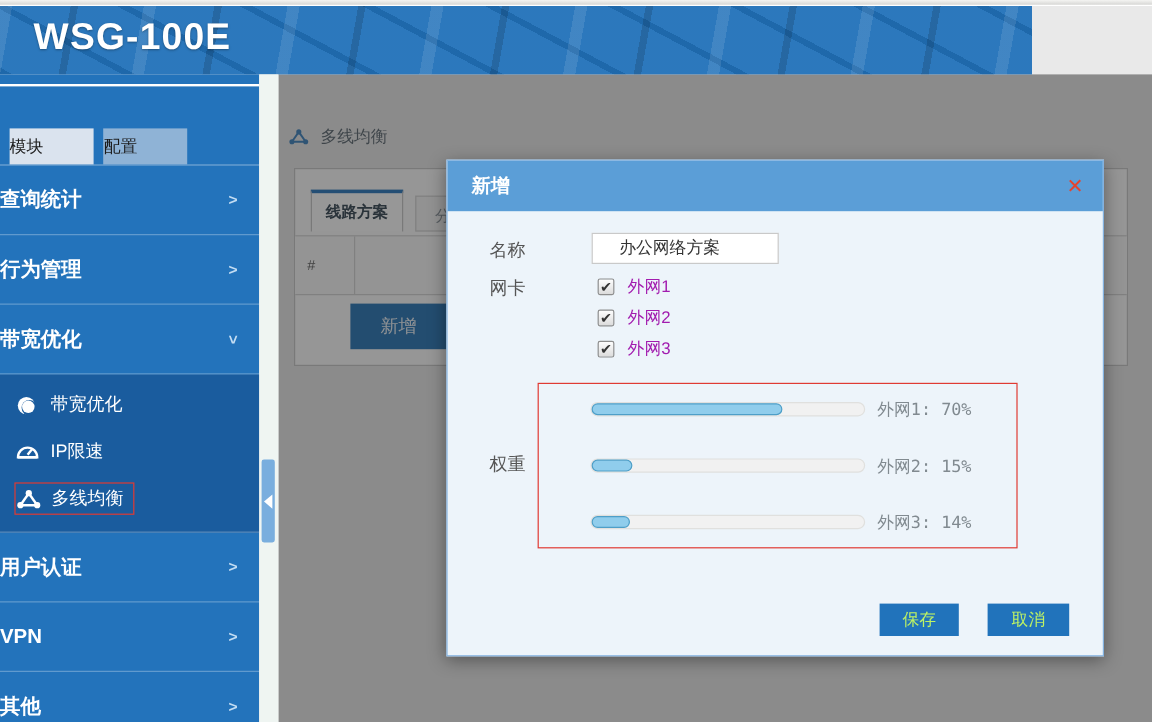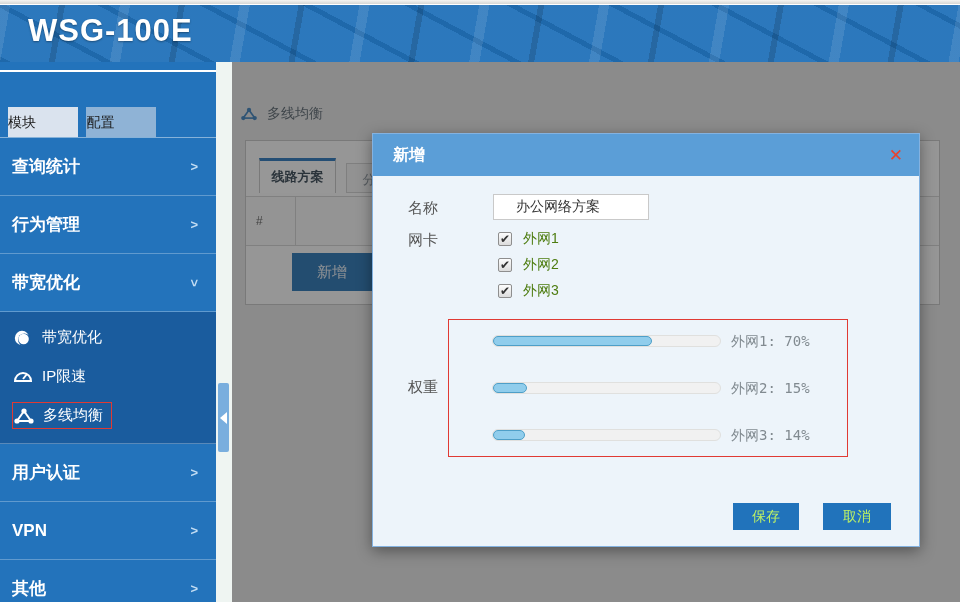--- a/index.html
+++ b/index.html
@@ -5,39 +5,39 @@
   * { margin:0; padding:0; box-sizing:border-box; }
   html,body { width:960px; height:602px; overflow:hidden;
     font-family:"Liberation Sans","DejaVu Sans",sans-serif; background:#e9e9e9; }
   #stage { position:relative; width:960px; height:602px; }
 
   
   .top-strip { position:absolute; left:0; top:0; width:960px; height:5px;
     background:linear-gradient(#f4f4f2,#d6d6d4); border-bottom:1px solid #fff; z-index:6; }
 
   
-  .banner { position:absolute; left:0; top:5px; width:960px; height:57px; z-index:6;
+  .banner { position:absolute; left:0; top:5px; width:860px; height:57px; z-index:6;
     background:
       repeating-linear-gradient(100deg, rgba(255,255,255,.10) 0 10px, rgba(255,255,255,0) 10px 58px, rgba(0,0,0,.14) 58px 64px, rgba(255,255,255,0) 64px 118px),
       repeating-linear-gradient(28deg, rgba(0,0,0,.08) 0 5px, rgba(255,255,255,.05) 5px 48px),
       #2171b9; }
   .logo { position:absolute; left:28px; top:8px; color:#fff; font-size:31px; font-weight:bold;
     letter-spacing:1px; text-shadow:0 1px 2px rgba(0,0,0,.35); }
 
   
   .sidebar { position:absolute; left:0; top:62px; width:216px; height:540px;
     background:#2373bb; z-index:6; }
   .sidebar-rule { margin-top:8px; border-top:2px solid #ffffff; }
   .side-tabs { margin:35px 0 0 8px; height:30px; }
   .side-tab { display:inline-block; width:70px; height:30px; line-height:30px; 
     font-size:14px; color:#1b1b1b; vertical-align:top; cursor:pointer; }
   .side-tab.active { background:#dae3ee; }
   .side-tab.inactive { background:#8fb3d6; margin-left:4px; }
   .menu { border-top:1px solid rgba(255,255,255,.45); }
-  .menu-item { position:relative; height:58px; line-height:58px; padding-left:12px;
+  .menu-item { position:relative; height:58px; line-height:58px; 
     color:#fff; font-size:17px; font-weight:bold; border-bottom:1px solid rgba(255,255,255,.28);
     cursor:pointer; }
   .menu-item .chev { position:absolute; right:18px; top:0; font-size:13px; font-weight:bold;
     color:#c3ddf3; }
   .menu-item .chev.down { transform:rotate(90deg); display:inline-block; line-height:58px; }
   .submenu { background:#1a5c9e; padding:6px 0 8px 0; border-bottom:1px solid rgba(255,255,255,.28); }
   .submenu-item { height:39px; display:flex; align-items:center; padding-left:12px;
     color:#fff; font-size:15px; cursor:pointer; }
   .submenu-item .ico { width:22px; height:18px; margin-right:8px; flex:0 0 22px; }
   .hl-red { display:flex; align-items:center; border:1px solid #e03a33; padding:3px 8px 3px 0; }
@@ -84,21 +84,21 @@
   .modal-close { color:#e8432d; font-size:17px; font-weight:bold; margin-right:16px;
     cursor:pointer; line-height:1; }
   .m-label { position:absolute; color:#555; font-size:15px; }
   .name-input { position:absolute; left:120px; top:60px; width:156px; height:26px;
     border:1px solid #c9c9c9; background:#fff; font-size:14px; color:#333; padding-left:22px;
     font-family:"Liberation Sans","DejaVu Sans",sans-serif; }
   .nic-row { position:absolute; left:125px; height:18px; display:flex; align-items:center; }
   .cbox { width:14px; height:14px; border:1px solid #8e8e8e; border-radius:2px;
     background:linear-gradient(#fdfdfd,#dcdcdc); font-size:12px; line-height:13px;
     text-align:center; color:#333; cursor:pointer; }
-  .nic-label { margin-left:11px; color:#4d7c0f; font-size:14px; }
+  .nic-label { margin-left:11px; color:#a21caf; font-size:14px; }
   .weight-box { position:absolute; left:75px; top:185px; width:400px; height:138px;
     border:1px solid #e03a33; }
   .slider-row { position:absolute; left:0; width:100%; height:16px; }
   .track { position:absolute; left:43px; top:2px; width:229px; height:12px;
     background:#f1f1f1; border:1px solid #e0e0de; border-radius:7px; cursor:pointer; }
   .fill { height:10px; background:#90cdec; border:1px solid #4e9fc8; border-radius:6px; }
   .w-label { position:absolute; left:282px; top:0; color:#818a90; font-size:14px;
     font-family:"DejaVu Sans Mono","Liberation Mono",monospace; }
   .m-btn { position:absolute; top:369px; height:27px; background:#2173bb; color:#bef264;
     border:none; font-size:14px; cursor:pointer; font-family:"Liberation Sans",sans-serif; }

